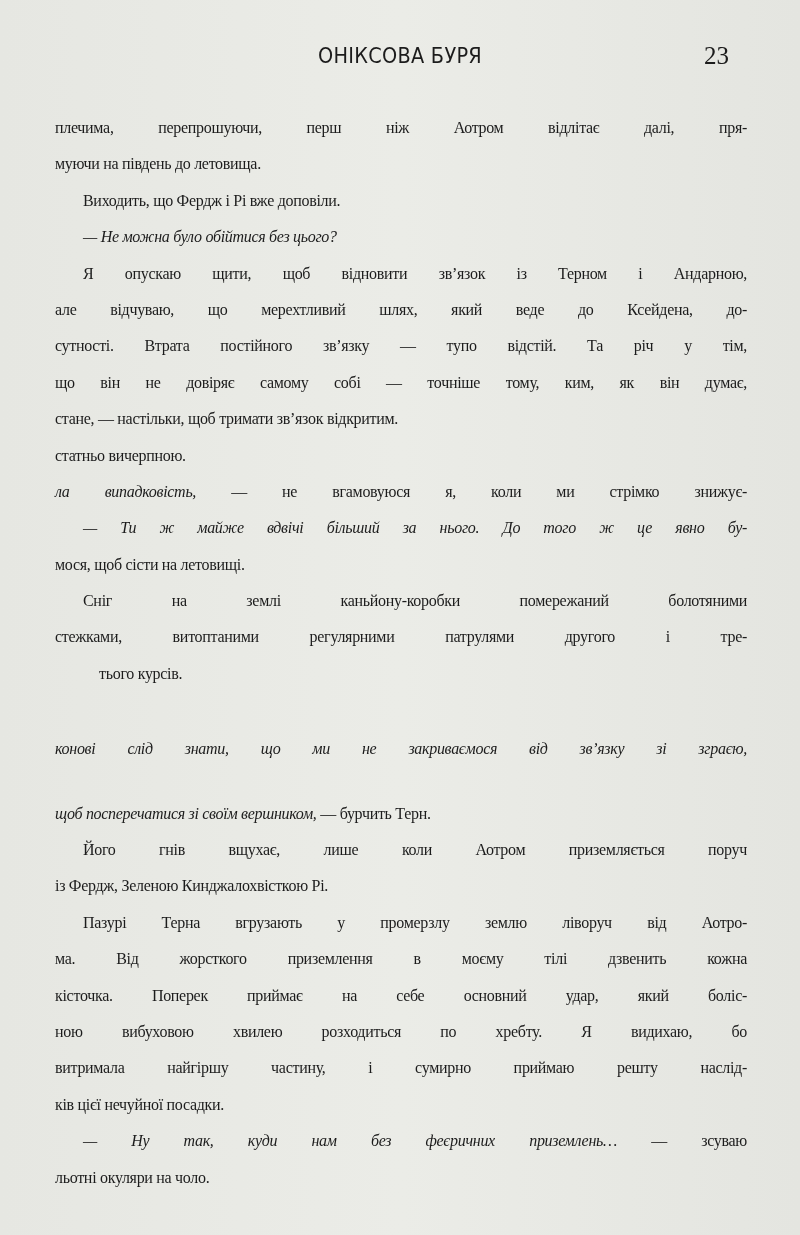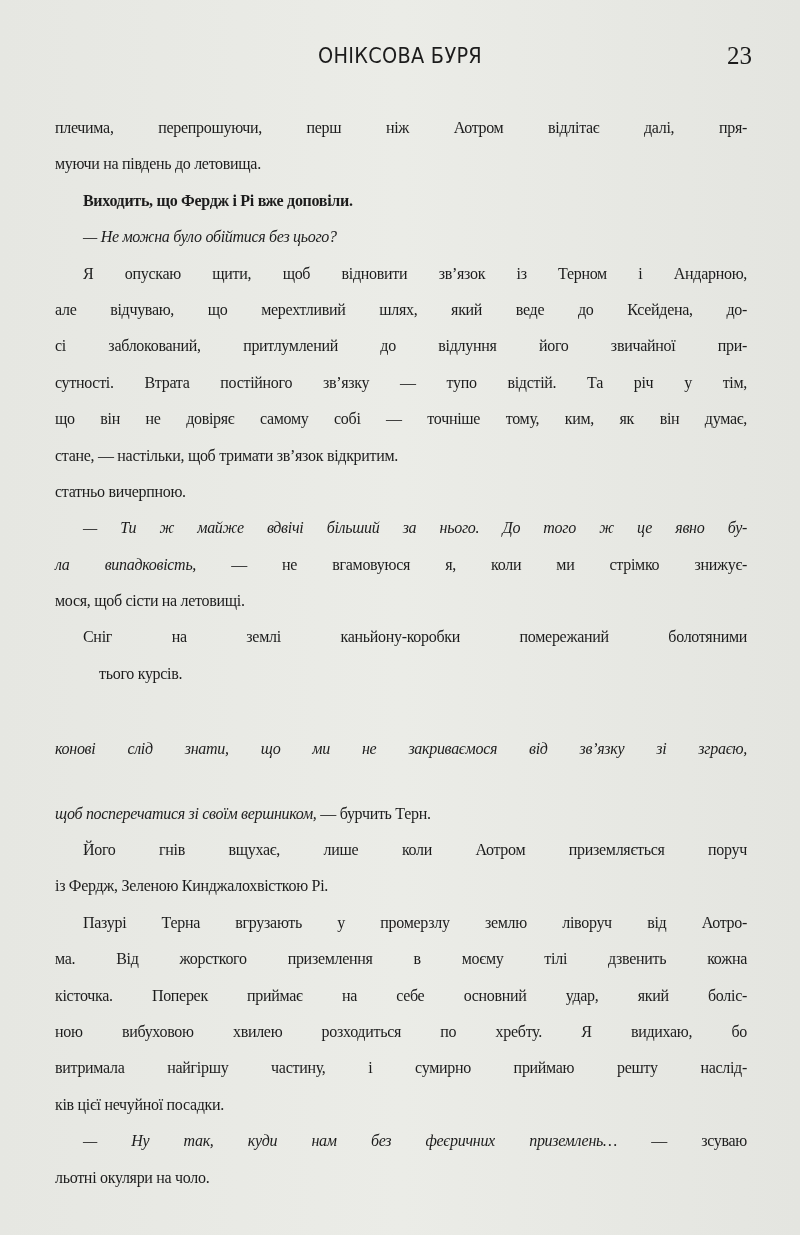--- a/index.html
+++ b/index.html
@@ -16,21 +16,21 @@
   }
   .header {
     position: absolute; top: 44px; left: 0; width: 800px; height: 40px;
   }
   .running-title {
     position: absolute; left: 0; width: 800px; text-align: center; top: 0;
     font-family: "DejaVu Sans", sans-serif; font-size: 21px; letter-spacing: 0.3px;
     transform: scaleX(0.92);
   }
   .page-number {
-    position: absolute; right: 48px; top: -2px;
+    position: absolute; right: 71px; top: -2px;
     font-size: 25px;
   }
   .body-text {
     position: absolute; top: 110px; left: 55px; width: 692px;
   }
   .line {
     display: block; height: 36.4px; line-height: 36.4px;
     font-size: 16px; white-space: nowrap;
     transform-origin: left center;
     letter-spacing: -0.3px;
@@ -45,33 +45,33 @@
 <div class="page-bg"></div>
 
 <div class="header">
   <div class="running-title">ОНІКСОВА БУРЯ</div>
   <div class="page-number">23</div>
 </div>
 
 <div class="body-text" id="body-text">
     <span class="line justify" style="display: block; width: auto;"><span>плечима, перепрошуючи, перш ніж Аотром відлітає далі, пря-</span></span>
     <span class="line" style="display: block; width: auto;"><span>муючи на південь до летовища.</span></span>
-    <span class="line indent" style="display: block; width: auto; font-weight: bold;"><span>Виходить, що Фердж і Рі вже доповіли.</span></span>
+    <span class="line indent" style="display: block; width: auto;"><span>Виходить, що Фердж і Рі вже доповіли.</span></span>
     <span class="line indent" style="display: block; width: auto;"><span class="it">— Не можна було обійтися без цього?</span></span>
     <span class="line indent justify" style="display: block; width: auto;"><span>Я опускаю щити, щоб відновити зв’язок із Терном і Андарною,</span></span>
     <span class="line justify" style="display: block; width: auto;"><span>але відчуваю, що мерехтливий шлях, який веде до Ксейдена, до-</span></span>
-    <span class="line justify" style="display: block; width: auto;"><span>сі заблокований, притлумлений до відлуння його звичайної при-</span></span>
     <span class="line justify" style="display: block; width: auto;"><span>сутності. Втрата постійного зв’язку — тупо відстій. Та річ у тім,</span></span>
     <span class="line justify" style="display: block; width: auto;"><span>що він не довіряє самому собі — точніше тому, ким, як він думає,</span></span>
     <span class="line" style="display: block; width: auto;"><span>стане, — настільки, щоб тримати зв’язок відкритим.</span></span>
     <span class="line" style="display: block; width: auto;"><span>статньо вичерпною.</span></span>
+    <span class="line justify" style="display: block; width: auto;"><span class="it">ла випадковість,</span><span> — не вгамовуюся я, коли ми стрімко знижує-</span></span>
     <span class="line indent justify" style="display: block; width: auto;"><span class="it">— Ти ж майже вдвічі більший за нього. До того ж це явно бу-</span></span>
-    <span class="line justify" style="display: block; width: auto;"><span class="it">ла випадковість,</span><span> — не вгамовуюся я, коли ми стрімко знижує-</span></span>
     <span class="line" style="display: block; width: auto;"><span>мося, щоб сісти на летовищі.</span></span>
     <span class="line indent justify" style="display: block; width: auto;"><span>Сніг на землі каньйону-коробки помережаний болотяними</span></span>
+    <span class="line justify" style="display: block; width: auto;"><span>стежками, витоптаними регулярними патрулями другого і тре-</span></span>
     <span class="line" style="display: block; width: auto; margin-left: 44px;"><span>тього курсів.</span></span>
     <span class="line justify" style="display: block; width: auto; margin-top: 39px;"><span class="it">конові слід знати, що ми не закриваємося від зв’язку зі зграєю,</span></span>
     <span class="line" style="display: block; width: auto; margin-top: 28px;"><span class="it">щоб посперечатися зі своїм вершником,</span><span> — бурчить Терн.</span></span>
     <span class="line indent justify" style="display: block; width: auto;"><span>Його гнів вщухає, лише коли Аотром приземляється поруч</span></span>
     <span class="line" style="display: block; width: auto;"><span>із Фердж, Зеленою Кинджалохвісткою Рі.</span></span>
     <span class="line indent justify" style="display: block; width: auto;"><span>Пазурі Терна вгрузають у промерзлу землю ліворуч від Аотро-</span></span>
     <span class="line justify" style="display: block; width: auto;"><span>ма. Від жорсткого приземлення в моєму тілі дзвенить кожна</span></span>
     <span class="line justify" style="display: block; width: auto;"><span>кісточка. Поперек приймає на себе основний удар, який боліс-</span></span>
     <span class="line justify" style="display: block; width: auto;"><span>ною вибуховою хвилею розходиться по хребту. Я видихаю, бо</span></span>
     <span class="line justify" style="display: block; width: auto;"><span>витримала найгіршу частину, і сумирно приймаю решту наслід-</span></span>

